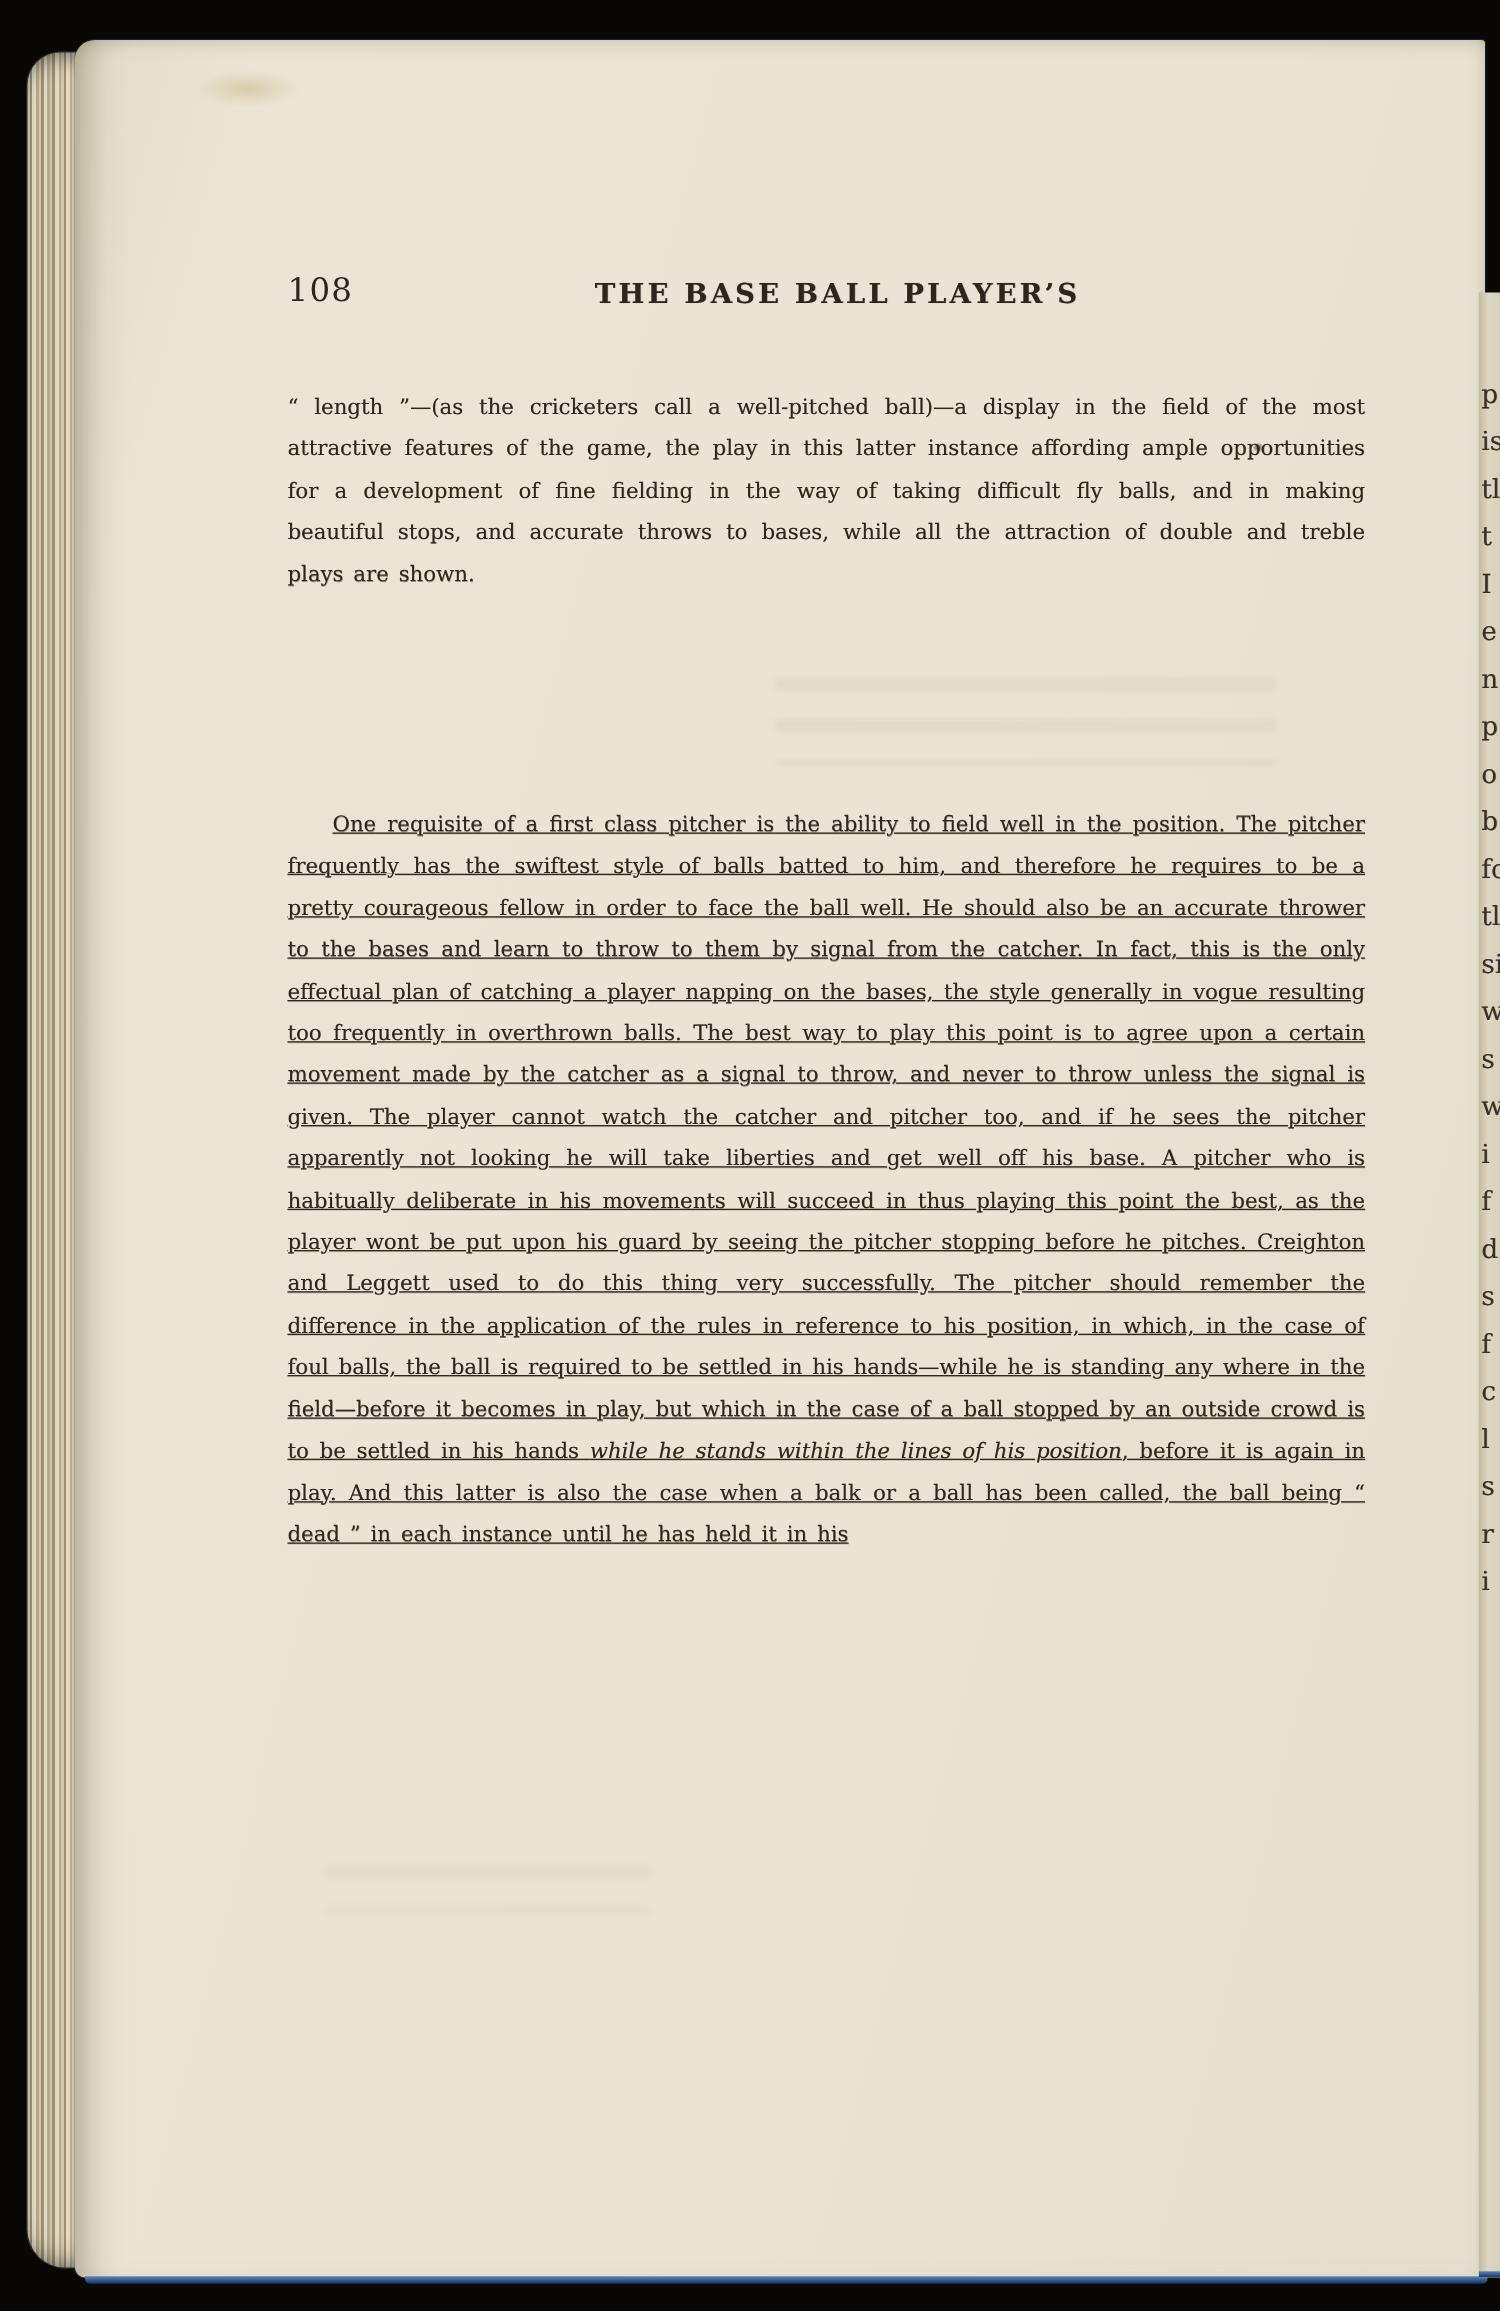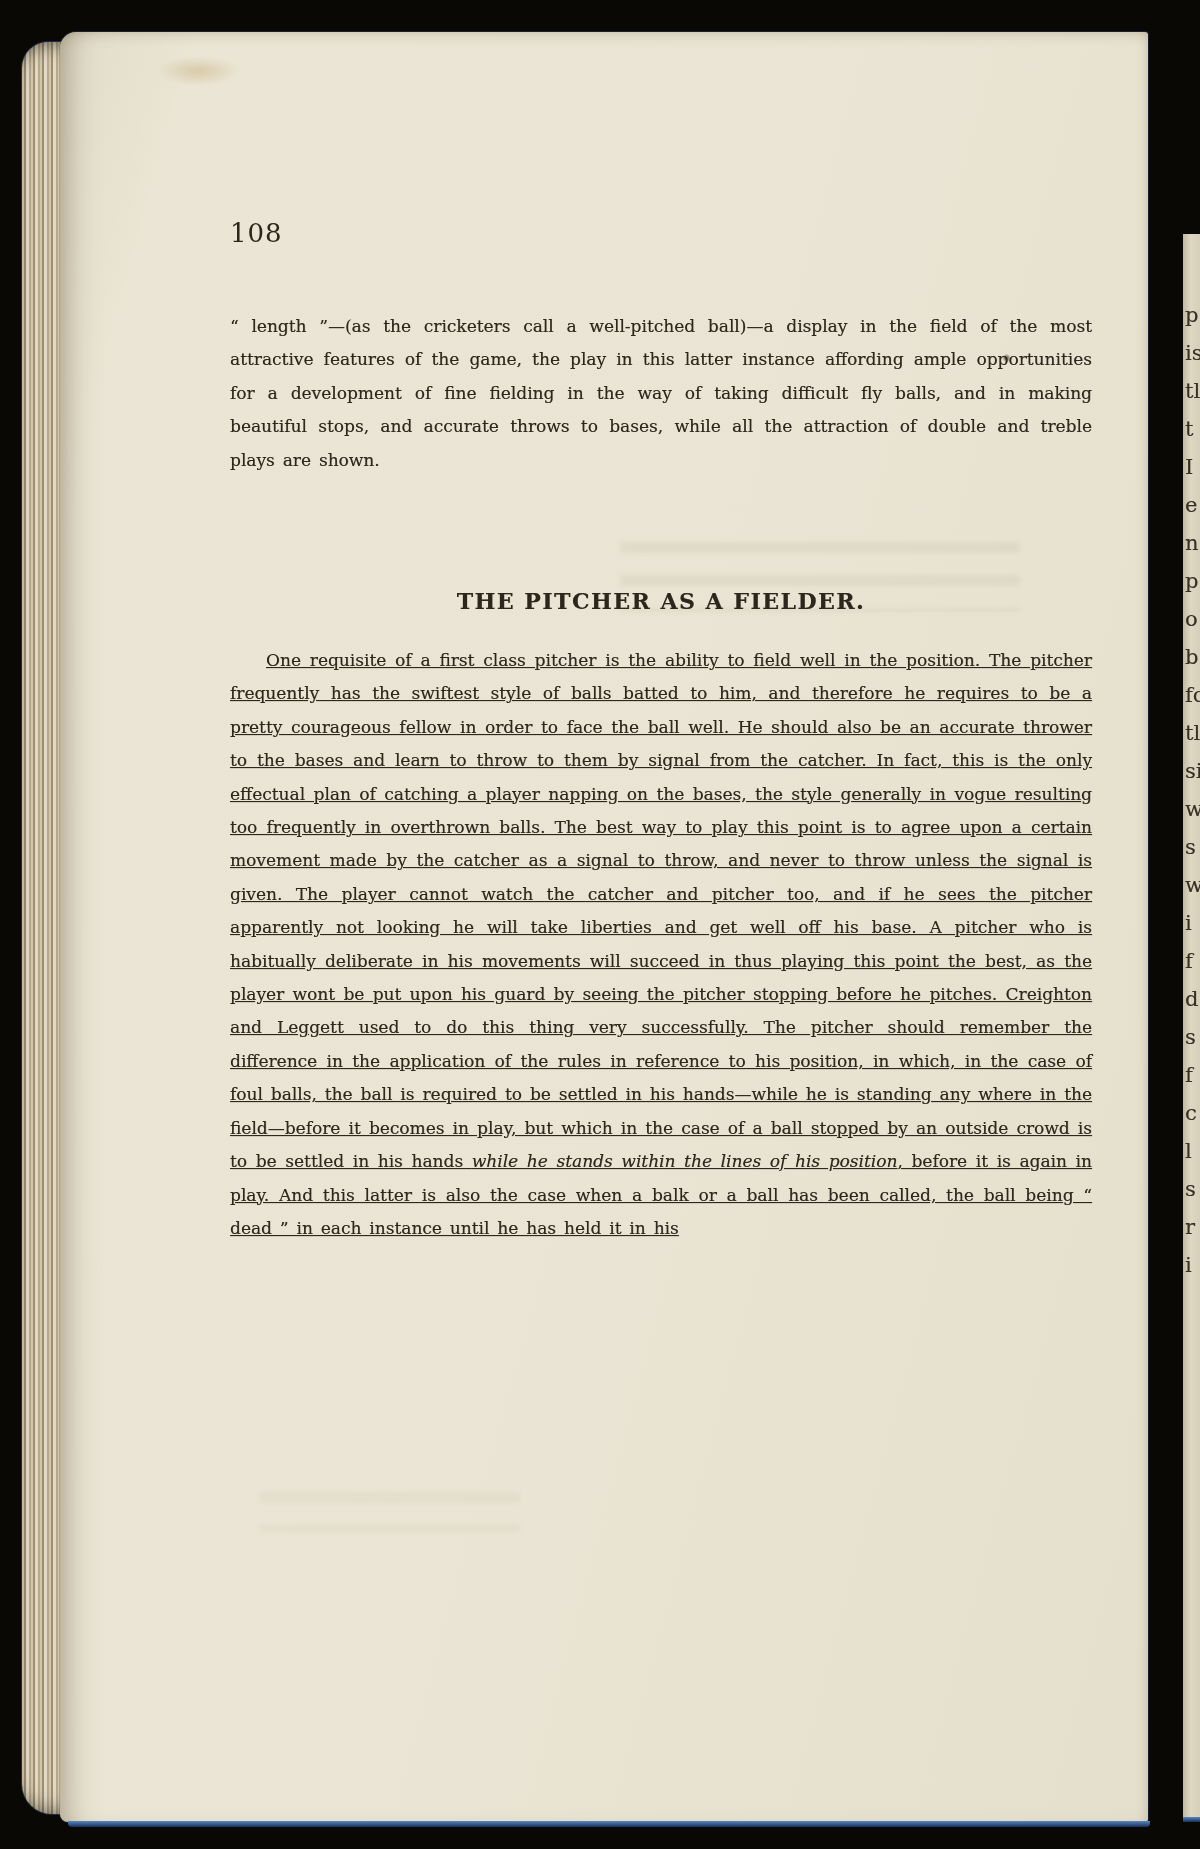--- a/index.html
+++ b/index.html
@@ -23,20 +23,21 @@
   
   .page{
     position:absolute;left:60px;top:32px;width:1088px;height:1790px;
     background:linear-gradient(105deg,#e2dcc9 0%,#eae5d4 9%,#e9e4d3 55%,#e5dfcd 100%);
     border-radius:16px 3px 3px 8px;
     box-shadow:
       inset 30px 0 32px -26px rgba(110,95,65,.55),
       inset -8px 0 14px -10px rgba(120,105,75,.4),
       inset 0 10px 16px -12px rgba(120,105,75,.35),
       0 0 0 1px rgba(50,85,140,.3);
+    padding-left: 40px;
   }
   .page::after{ 
     content:"";position:absolute;left:8px;right:-2px;bottom:-5px;height:6px;
     background:linear-gradient(180deg,#5b86c0,#17305c);
     border-radius:0 0 4px 4px;
   }
 
   .page-number{
     position:absolute;left:170px;top:186px;
     font-size:26px;color:#2e261c;letter-spacing:1px;
@@ -103,24 +104,24 @@
 
   <div class="fore-edge"></div>
 
   <div class="page">
     <div class="stain-top"></div>
     <div class="ink-dot"></div>
     <div class="ghost ghost-1"></div>
     <div class="ghost ghost-2"></div>
 
     <div class="page-number">108</div>
+    <div class="running-title">THE BASE BALL PLAYER’S</div>
 
     <p class="body-text para-1">“ length ”—(as the cricketers call a well-pitched ball)—a display in the field of the most attractive features of the game, the play in this latter instance affording ample opportunities for a development of fine fielding in the way of taking difficult fly balls, and in making beautiful stops, and accurate throws to bases, while all the attraction of double and treble plays are shown.</p>
 
-    <h2 class="section-heading">THE PITCHER AS A FIELDER.</h2>
 
     <p class="body-text para-2"><span>One requisite of a first class pitcher is the ability to field well in the position.  The pitcher frequently has the swiftest style of balls batted to him, and therefore he requires to be a pretty courageous fellow in order to face the ball well.  He should also be an accurate thrower to the bases and learn to throw to them by signal from the catcher.  In fact, this is the only effectual plan of catching a player napping on the bases, the style generally in vogue resulting too frequently in overthrown balls.  The best way to play this point is to agree upon a certain movement made by the catcher as a signal to throw, and never to throw unless the signal is given.  The player cannot watch the catcher and pitcher too, and if he sees the pitcher apparently not looking he will take liberties and get well off his base.  A pitcher who is habitually deliberate in his movements will succeed in thus playing this point the best, as the player wont be put upon his guard by seeing the pitcher stopping before he pitches.  Creighton and Leggett used to do this thing very successfully.  The pitcher should remember the difference in the application of the rules in reference to his position, in which, in the case of foul balls, the ball is required to be settled in his hands—while he is standing any where in the field—before it becomes in play, but which in the case of a ball stopped by an outside crowd is to be settled in his hands </span><em>while he stands within the lines of his position</em><span>, before it is again in play.  And this latter is also the case when a balk or a ball has been called, the ball being “ dead ” in each instance until he has held it in his</span></p>
   </div>
 
   <div class="next-page-edge">
     <div class="edge-fragments">
         <div class="edge-fragment">p</div>
         <div class="edge-fragment">is</div>
         <div class="edge-fragment">tl</div>
         <div class="edge-fragment">t</div>

